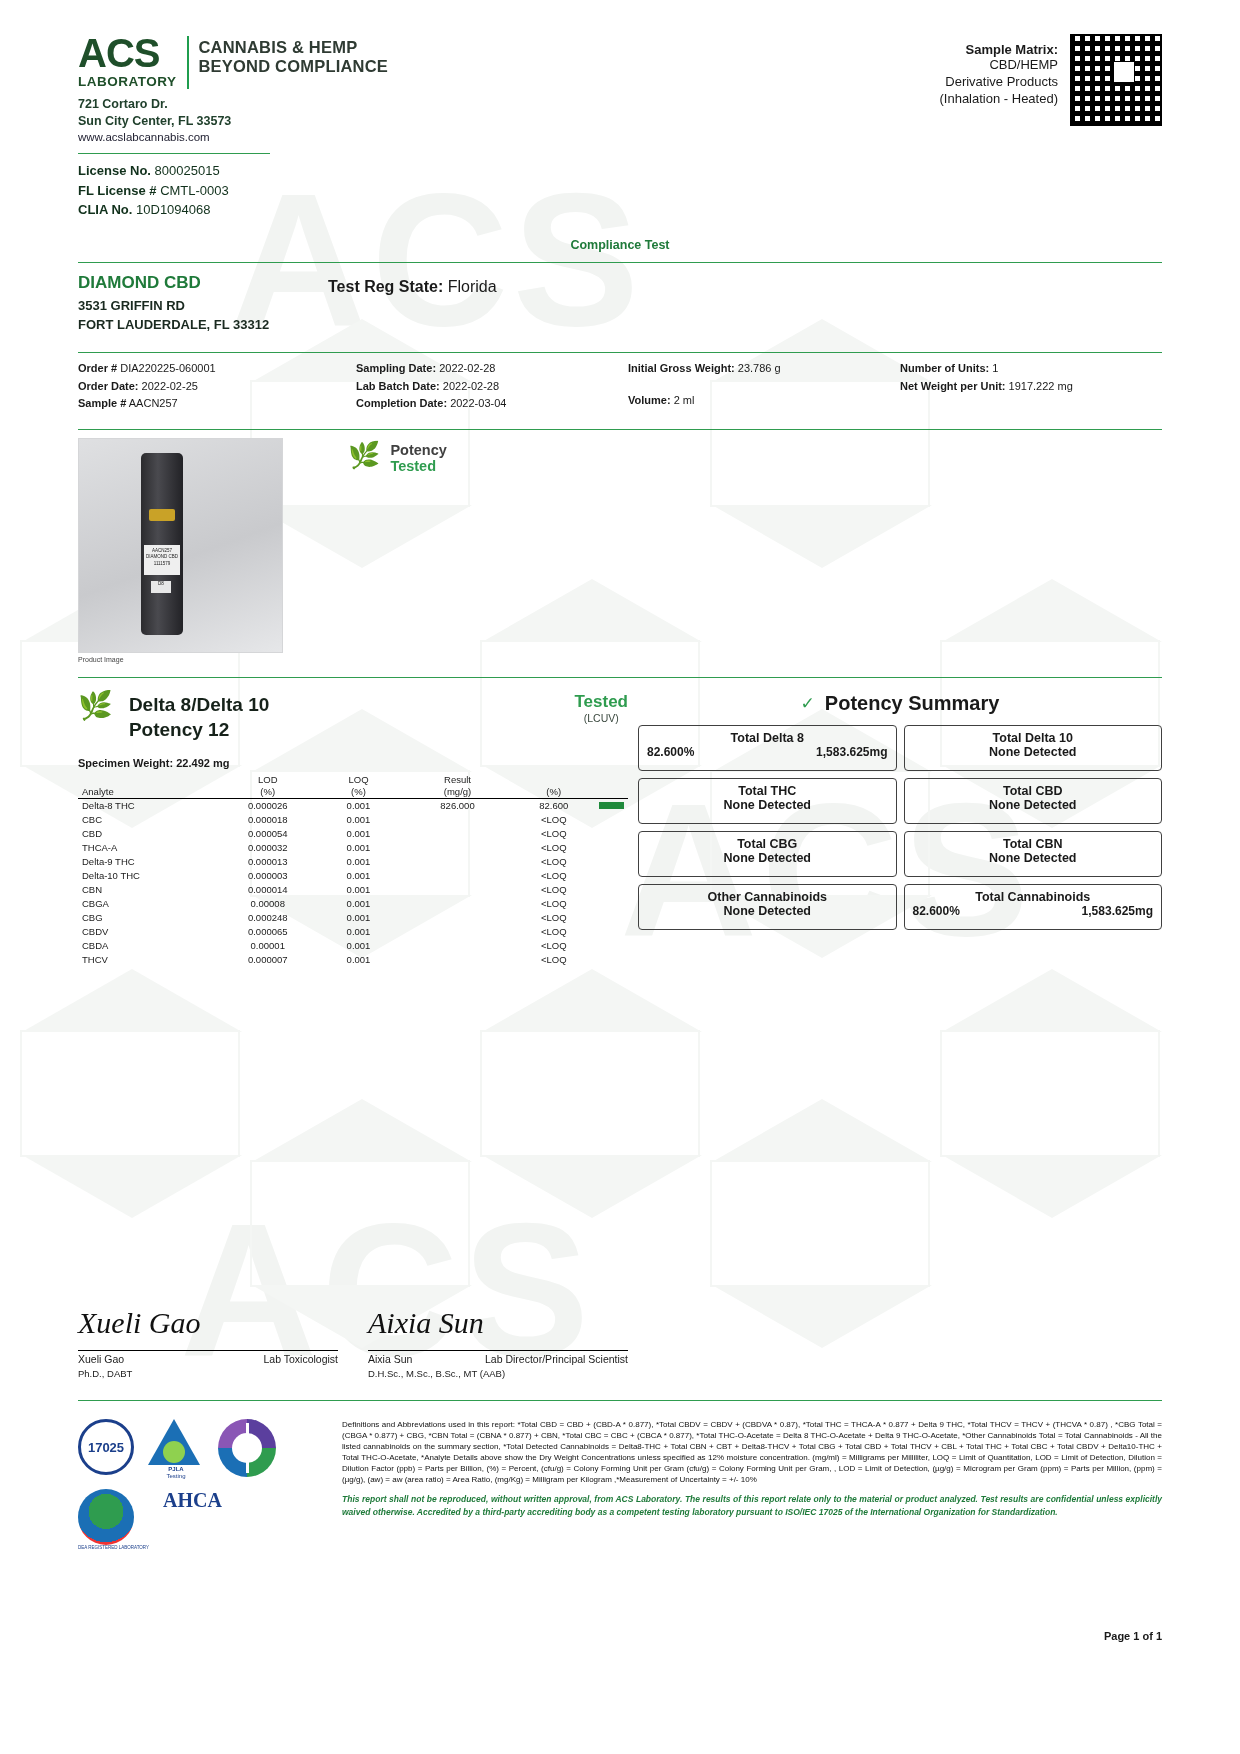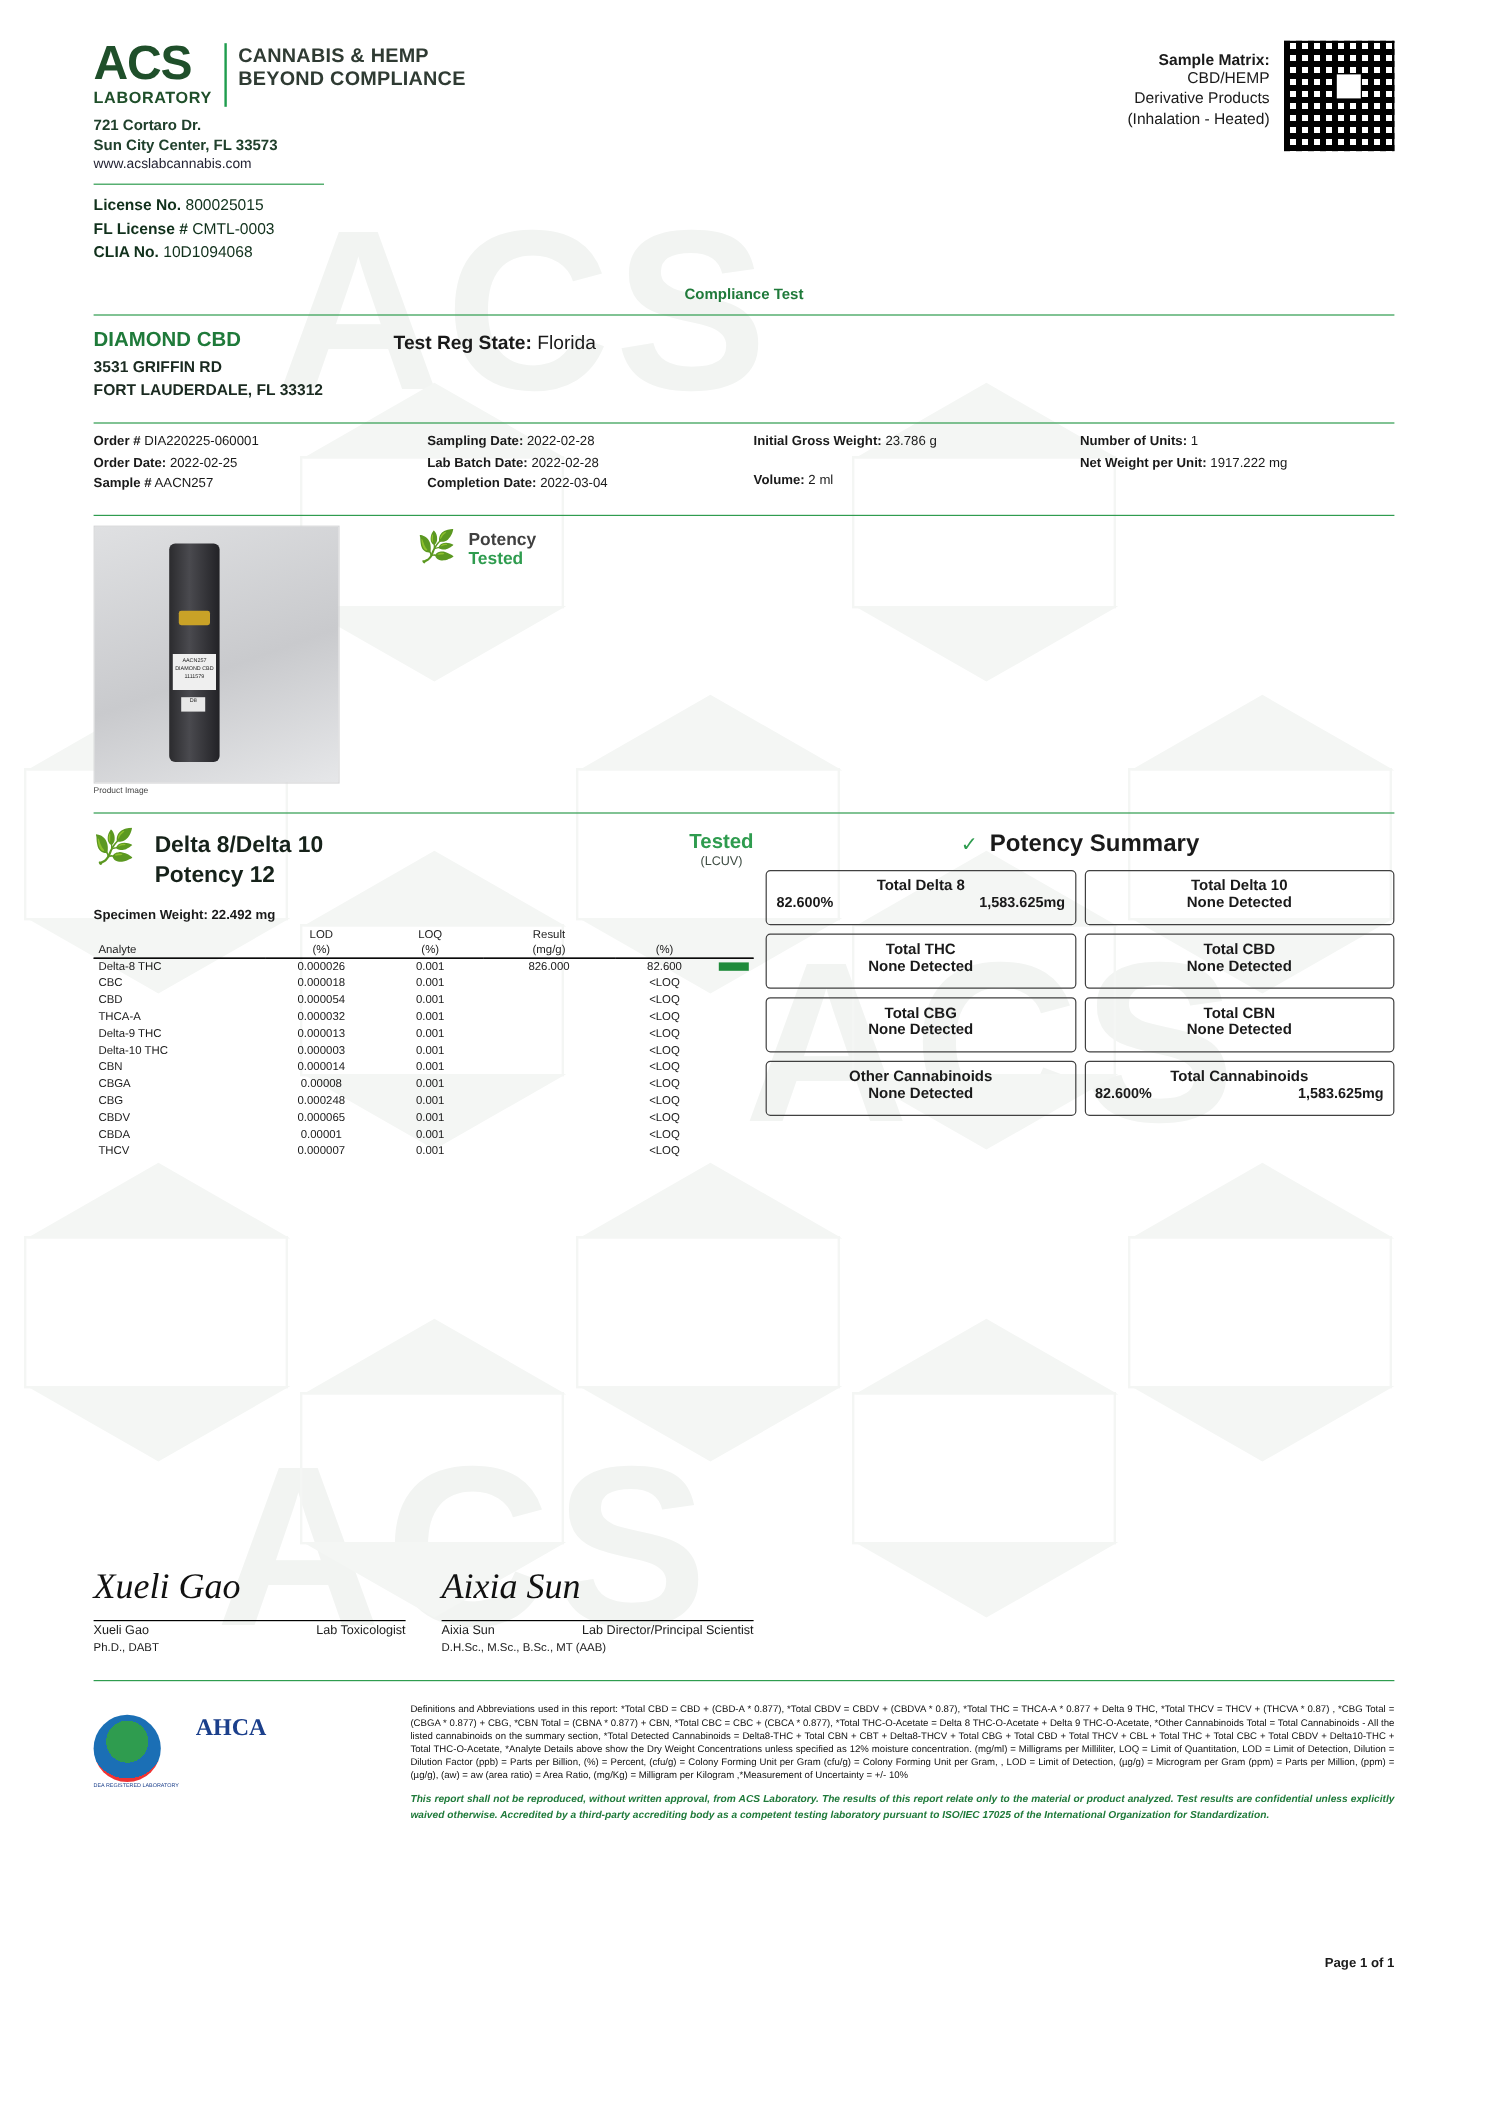--- a/index.html
+++ b/index.html
@@ -518,20 +518,31 @@
         <span>Lab Director/Principal Scientist</span>
       </div>
       <div class="sig-sub">D.H.Sc., M.Sc., B.Sc., MT (AAB)</div>
     </div>
   </div>
 
   <div class="footer">
     <hr class="footer-hr">
     <div class="footer-body">
       <div class="badges">
+        <div class="badge-row">
+          <div class="iso">
+            <div class="n">17025</div>
+          </div>
+          <div class="pjla">
+            <div class="pjla-tri"></div>
+            <div class="pjla-lbl"><span>PJLA</span></div>
+            <div class="pjla-lbl" style="font-weight:normal"><span>Testing</span></div>
+          </div>
+          <div class="dna"></div>
+        </div>
         <div class="badge-row2">
           <div>
             <div class="dea"></div>
             <div class="dea-lbl">DEA REGISTERED LABORATORY</div>
           </div>
           <div>
             <div class="ahca"><span>AHCA</span></div>
           </div>
         </div>
       </div>

